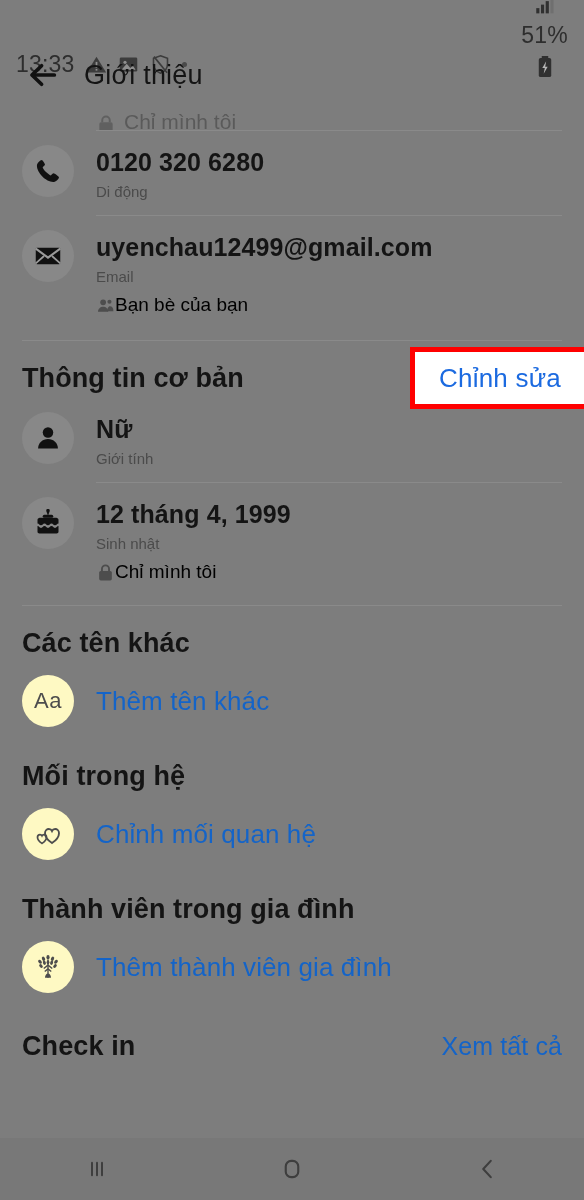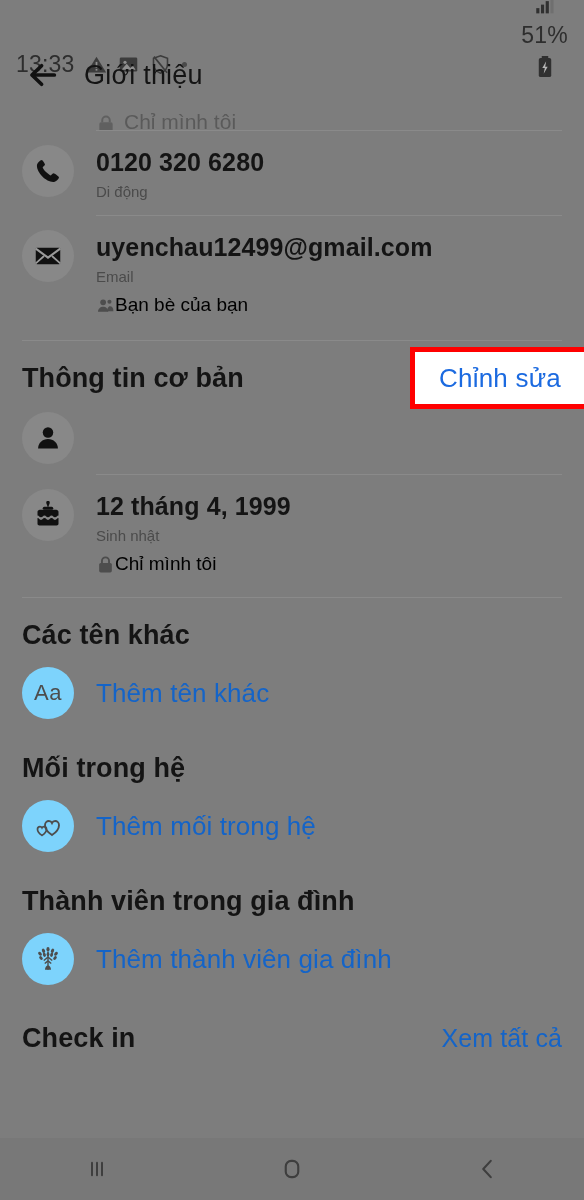--- a/index.html
+++ b/index.html
@@ -131,21 +131,21 @@
   }
 
   
   .add-row {
     display:flex; align-items:center;
     padding:12px 22px;
   }
   .add-row .circle {
     flex:0 0 auto;
     width:52px; height:52px; border-radius:50%;
-    background:#7dd3fc;
+    background:#fef9c3;
     display:flex; align-items:center; justify-content:center;
     margin-right:22px;
   }
   .add-row .add-label {
     font-size:26px; color:#1464c8; letter-spacing:.1px;
   }
   .aa-glyph { font-size:22px; color:#4d4d4d; letter-spacing:.5px; }
 
   
   #navbar {
@@ -279,20 +279,24 @@
       <span class="section-action" style="visibility:hidden">Chỉnh sửa</span>
     </div>
 
     <div class="row">
       <div class="circle">
         <svg width="28" height="28" viewBox="0 0 24 24">
           <circle cx="12" cy="7.3" r="4.5" fill="#111111"></circle>
           <path d="M3.5 21 C3.5 16.1 7.3 12.8 12 12.8 C16.7 12.8 20.5 16.1 20.5 21 Z" fill="#111111"></path>
         </svg>
       </div>
+      <div class="rbody">
+        <div class="r-title">Nữ</div>
+        <div class="r-sub">Giới tính</div>
+      </div>
     </div>
 
     <div class="divider inset"></div>
 
     <div class="row">
       <div class="circle">
         <svg width="28" height="28" viewBox="0 0 24 24">
           <rect x="11.3" y="1.6" width="1.4" height="3.2" fill="#111111"></rect>
           <ellipse cx="12" cy="1.6" rx="1.5" ry="1.9" fill="#111111"></ellipse>
           <rect x="7.5" y="5" width="9" height="2.6" rx="1.3" fill="#111111"></rect>
@@ -329,21 +333,21 @@
     <div class="section-head">
       <span class="section-title">Mối trong hệ</span>
     </div>
     <div class="add-row">
       <div class="circle">
         <svg width="30" height="30" viewBox="0 0 24 24">
           <path d="M15.2 19.2 C15.2 19.2 9.6 15.4 9.6 11.3 C9.6 9.3 11.1 8 12.7 8 C13.8 8 14.8 8.7 15.2 9.6 C15.6 8.7 16.6 8 17.7 8 C19.3 8 20.8 9.3 20.8 11.3 C20.8 15.4 15.2 19.2 15.2 19.2 Z" fill="none" stroke="#4d4d4d" stroke-width="1.5"></path>
           <path d="M7.2 19.5 C7.2 19.5 3.6 17.1 3.6 14.5 C3.6 13.2 4.6 12.4 5.6 12.4 C6.3 12.4 6.95 12.85 7.2 13.4 C7.45 12.85 8.1 12.4 8.8 12.4 C9.8 12.4 10.8 13.2 10.8 14.5 C10.8 17.1 7.2 19.5 7.2 19.5 Z" fill="none" stroke="#4d4d4d" stroke-width="1.4"></path>
         </svg>
       </div>
-      <span class="add-label">Thêm mối trong hệ</span>
+      <span class="add-label">Chỉnh mối quan hệ</span>
     </div>
 
     <div class="section-head">
       <span class="section-title">Thành viên trong gia đình</span>
     </div>
     <div class="add-row">
       <div class="circle">
         <svg width="30" height="30" viewBox="0 0 24 24">
           <g fill="#4d4d4d">
             <ellipse cx="12" cy="4.2" rx="1.25" ry="1.9"></ellipse>

